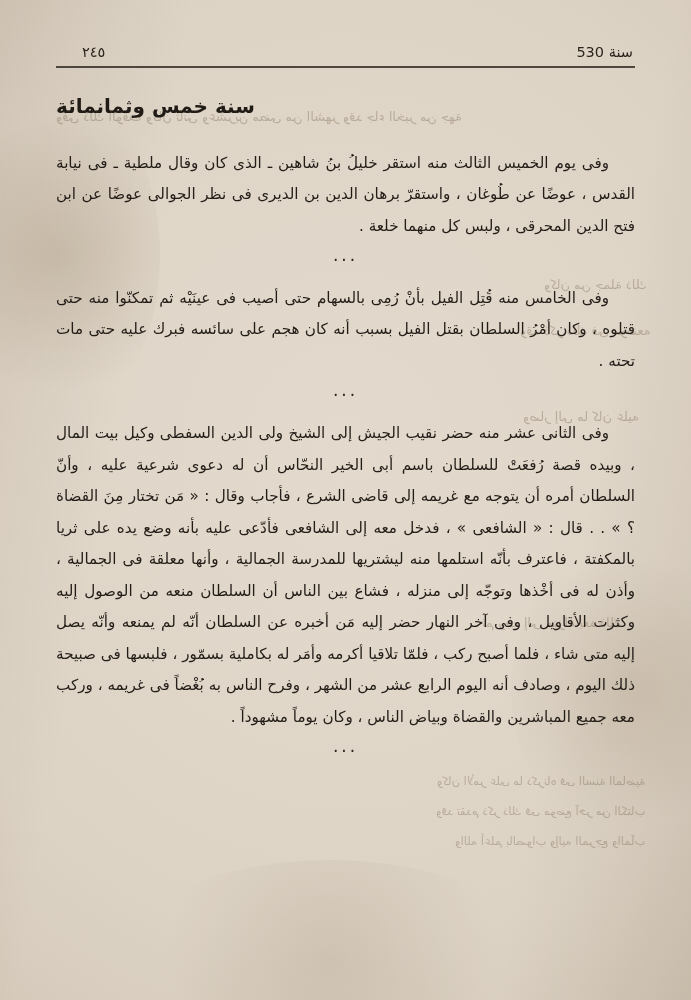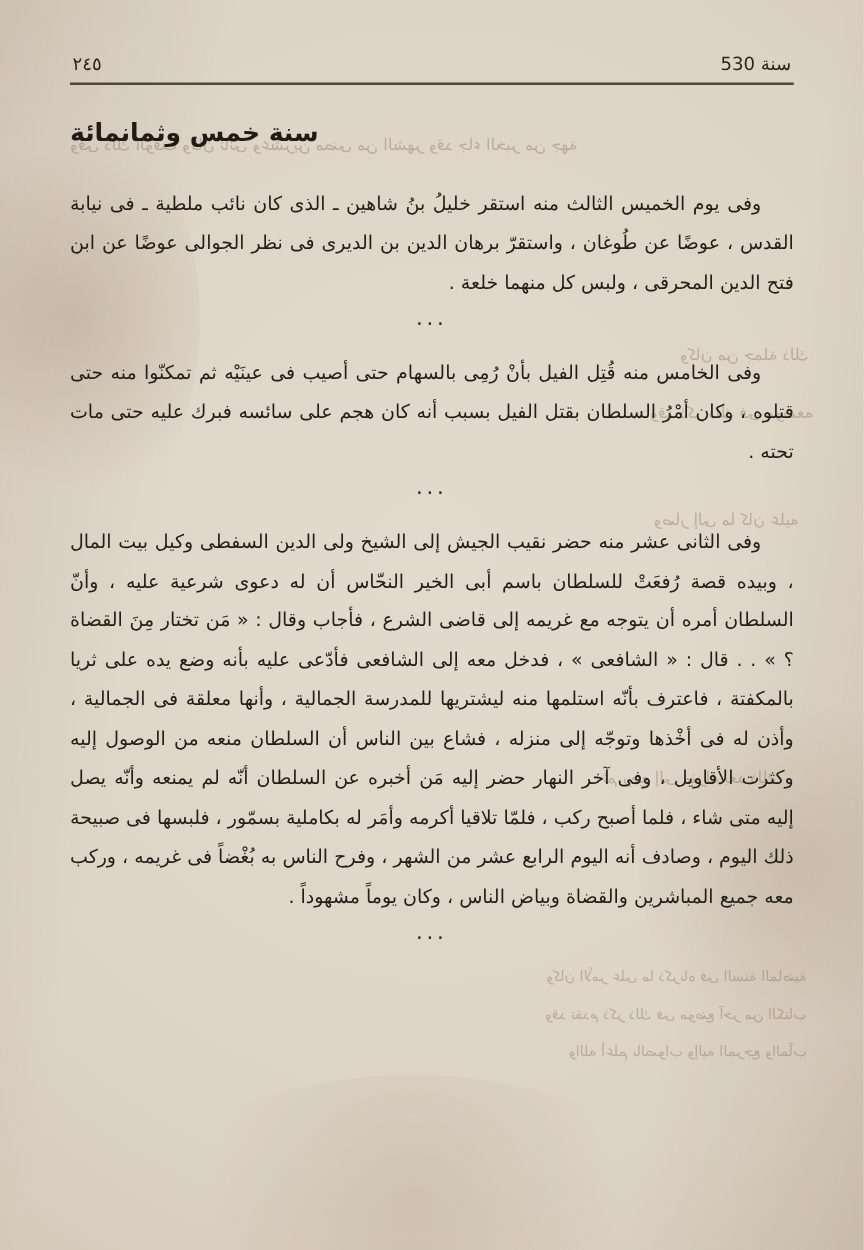--- a/index.html
+++ b/index.html
@@ -47,20 +47,21 @@
     justify-content: space-between;
     align-items: baseline;
     direction: rtl;
     font-size: 14.5px;
     color: #2b241d;
     letter-spacing: 0.5px;
     padding: 0 2px 6px 2px;
   }
   .header-right, .header-left {
     white-space: nowrap;
+    margin-left: 24px;
   }
   .rule {
     height: 1.6px;
     background: #3a332b;
     margin: 0 0 26px 0;
     opacity: 0.88;
   }
   
   .section-title {
     text-align: left;
@@ -146,21 +147,21 @@
   <div class="content">
 
     <div class="header-row">
       <span class="header-right">سنة 530</span>
       <span class="header-left">٢٤٥</span>
     </div>
     <div class="rule"></div>
 
     <div class="section-title">سنة خمس وثمانمائة</div>
 
-    <p class="para">وفى يوم الخميس الثالث منه استقر خليلُ بنُ شاهين ـ الذى كان نائب ملطية ـ فى نيابة القدس ، عوضًا عن طُوغان ، واستقرّ برهان الدين بن الديرى فى نظر الجوالى عوضًا عن ابن فتح الدين المحرقى ، ولبس كل منهما خلعة .</p>
+    <p class="para">وفى يوم الخميس الثالث منه استقر خليلُ بنُ شاهين ـ الذى كان وقال ملطية ـ فى نيابة القدس ، عوضًا عن طُوغان ، واستقرّ برهان الدين بن الديرى فى نظر الجوالى عوضًا عن ابن فتح الدين المحرقى ، ولبس كل منهما خلعة .</p>
     <div class="dots">···</div>
 
     <p class="para">وفى الخامس منه قُتِل الفيل بأنْ رُمِى بالسهام حتى أصيب فى عينَيْه ثم تمكنّوا منه حتى قتلوه ، وكان أمْرُ السلطان بقتل الفيل بسبب أنه كان هجم على سائسه فبرك عليه حتى مات تحته .</p>
     <div class="dots">···</div>
 
     <p class="para">وفى الثانى عشر منه حضر نقيب الجيش إلى الشيخ ولى الدين السفطى وكيل بيت المال ، وبيده قصة رُفعَتْ للسلطان باسم أبى الخير النحّاس أن له دعوى شرعية عليه ، وأنّ السلطان أمره أن يتوجه مع غريمه إلى قاضى الشرع ، فأجاب وقال : « مَن تختار مِنَ القضاة ؟ » . . قال : « الشافعى » ، فدخل معه إلى الشافعى فأدّعى عليه بأنه وضع يده على ثريا بالمكفتة ، فاعترف بأنّه استلمها منه ليشتريها للمدرسة الجمالية ، وأنها معلقة فى الجمالية ، وأذن له فى أخْذها وتوجّه إلى منزله ، فشاع بين الناس أن السلطان منعه من الوصول إليه وكثرت الأقاويل ، وفى آخر النهار حضر إليه مَن أخبره عن السلطان أنّه لم يمنعه وأنّه يصل إليه متى شاء ، فلما أصبح ركب ، فلمّا تلاقيا أكرمه وأمَر له بكاملية بسمّور ، فلبسها فى صبيحة ذلك اليوم ، وصادف أنه اليوم الرابع عشر من الشهر ، وفرح الناس به بُغْضاً فى غريمه ، وركب معه جميع المباشرين والقضاة وبياض الناس ، وكان يوماً مشهوداً .</p>
     <div class="dots">···</div>
 
 
   </div>

